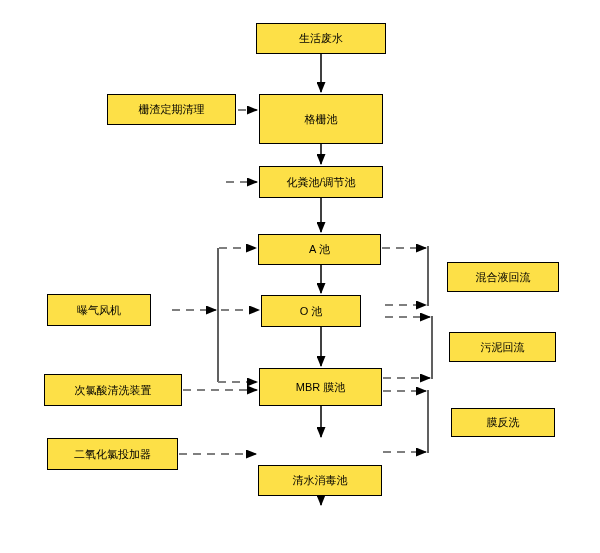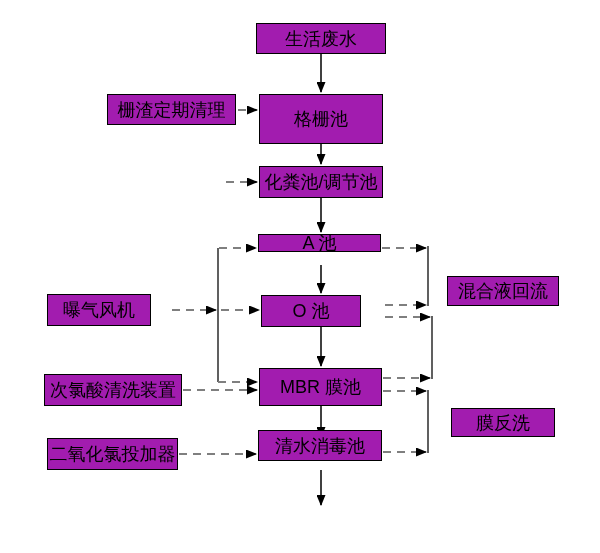--- a/index.html
+++ b/index.html
@@ -7,24 +7,24 @@
     position:relative;
     width:600px;height:553px;
     background:#ffffff;
     font-family:"Liberation Sans","DejaVu Sans",sans-serif;
     overflow:hidden;
   }
   .canvas svg{position:absolute;left:0;top:0;}
   .box{
     position:absolute;
     box-sizing:border-box;
-    background:#a21caf;
+    background:#fde047;
     border:1px solid #000000;
     color:#000000;
-    font-size:18px;
+    font-size:11px;
     line-height:1;
     display:flex;
     align-items:center;
     justify-content:center;
     white-space:nowrap;
   }
 </style>
 </head>
 <body>
 
@@ -68,26 +68,27 @@
       <path d="M385,317 L430,317" marker-end="url(#ah)"></path>
       <path d="M383,378 L430,378" marker-end="url(#ah)"></path>
       <path d="M383,391 L426,391" marker-end="url(#ah)"></path>
       <path d="M383,452 L426,452" marker-end="url(#ah)"></path>
     </g>
   </svg>
 
   <div class="box" style="left:256px;top:23px;width:130px;height:31px">生活废水</div>
   <div class="box" style="left:259px;top:94px;width:124px;height:50px">格栅池</div>
   <div class="box" style="left:259px;top:166px;width:124px;height:32px">化粪池/调节池</div>
-  <div class="box" style="left:258px;top:234px;width:123px;height:18px">A 池</div>
+  <div class="box" style="left:258px;top:234px;width:123px;height:31px">A 池</div>
   <div class="box" style="left:261px;top:295px;width:100px;height:32px">O 池</div>
   <div class="box" style="left:259px;top:368px;width:123px;height:38px">MBR 膜池</div>
-  <div class="box" style="left:258px;top:430px;width:124px;height:31px">清水消毒池</div>
+  <div class="box" style="left:258px;top:465px;width:124px;height:31px">清水消毒池</div>
 
   <div class="box" style="left:107px;top:94px;width:129px;height:31px">栅渣定期清理</div>
   <div class="box" style="left:47px;top:294px;width:104px;height:32px">曝气风机</div>
   <div class="box" style="left:44px;top:374px;width:138px;height:32px">次氯酸清洗装置</div>
   <div class="box" style="left:47px;top:438px;width:131px;height:32px">二氧化氯投加器</div>
 
-  <div class="box" style="left:447px;top:276px;width:112px;height:30px">混合液回流</div>
+  <div class="box" style="left:447px;top:262px;width:112px;height:30px">混合液回流</div>
+  <div class="box" style="left:449px;top:332px;width:107px;height:30px">污泥回流</div>
   <div class="box" style="left:451px;top:408px;width:104px;height:29px">膜反洗</div>
 
 </div>
 
 </body></html>

